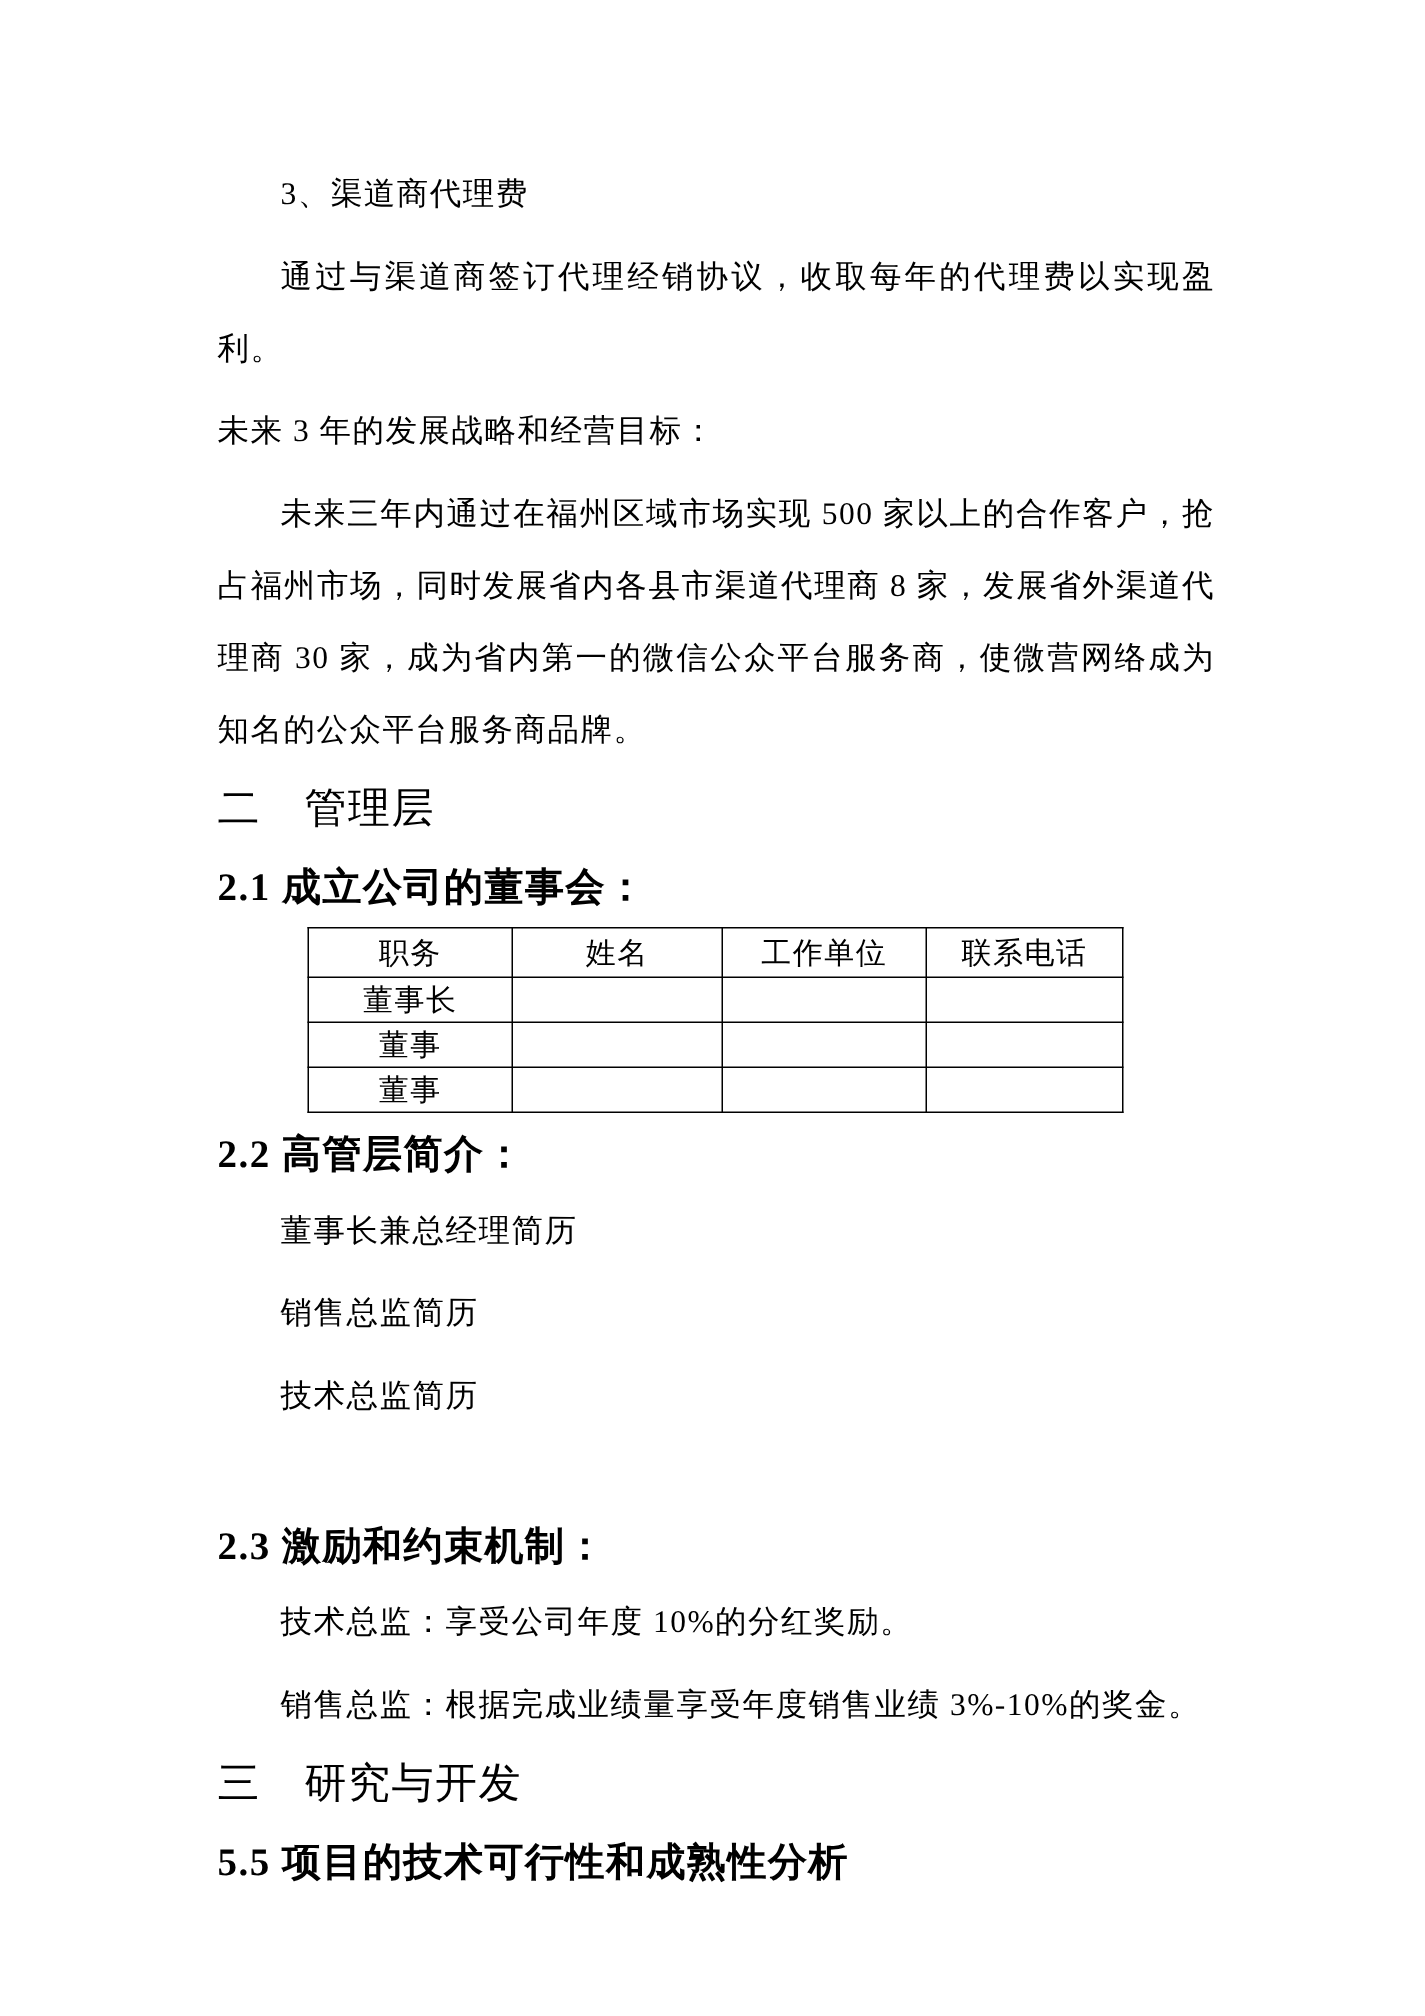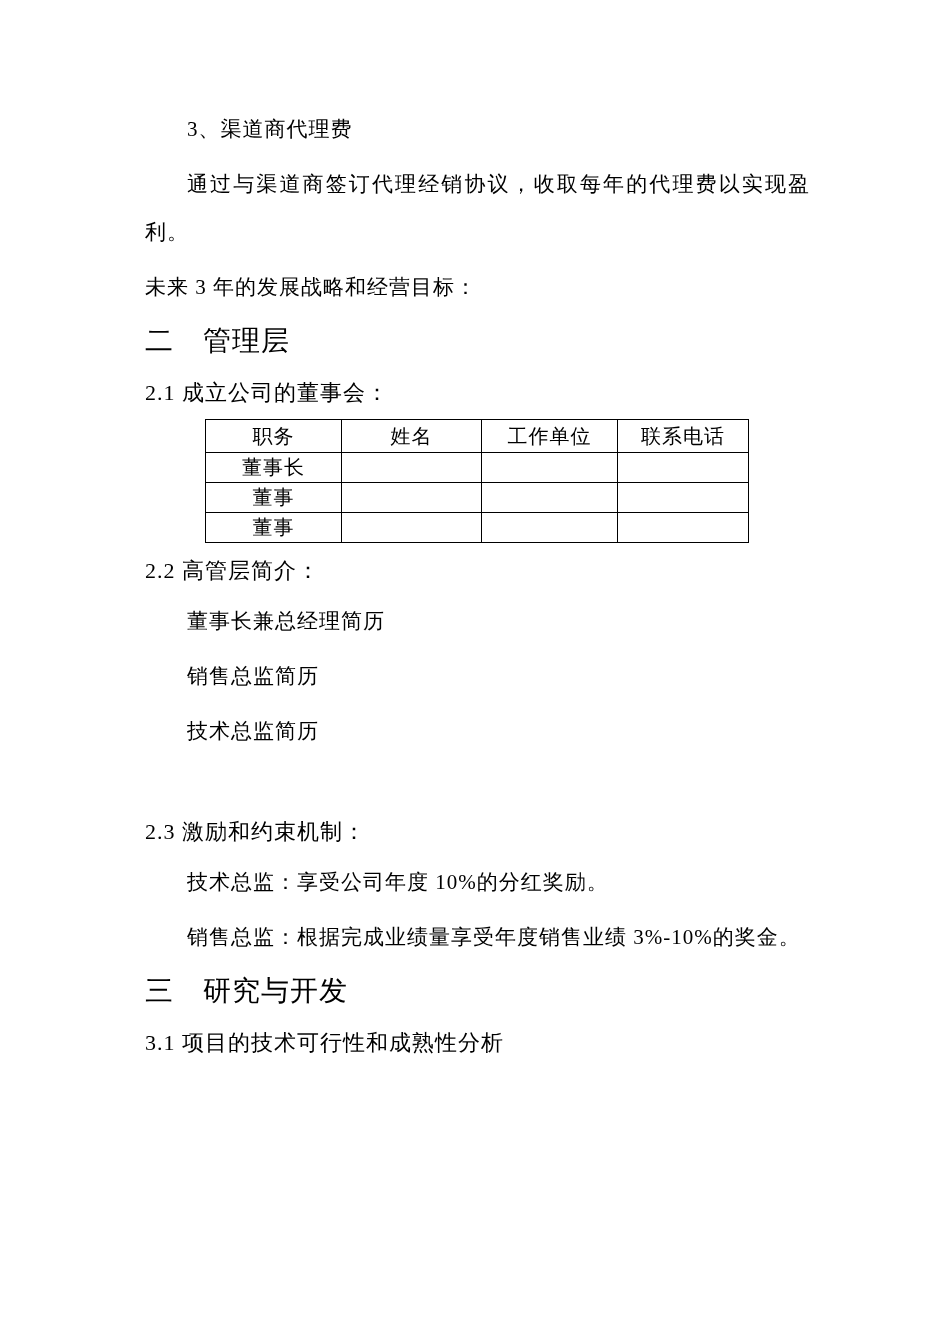--- a/index.html
+++ b/index.html
@@ -32,24 +32,25 @@
     text-indent: 2em;
   }
   .heading {
     font-size: 28px;
     font-weight: normal;
     line-height: 40px;
     margin: 10px 0 10px 0;
     letter-spacing: 1px;
   }
   .subheading {
-    font-size: 22px;
+    font-size: 26px;
     line-height: 44px;
     margin: 0 0 4px 0;
     letter-spacing: 1px;
+    font-weight: bold;
   }
   .gap-before {
     margin-top: 55px;
   }
   table.board {
     border-collapse: collapse;
     margin: 2px 0 6px 60px;
     table-layout: fixed;
     width: 543px;
   }
@@ -82,20 +83,21 @@
 
 <div class="page">
 
 
   <p class="para indent">3、渠道商代理费</p>
 
   <p class="para indent">通过与渠道商签订代理经销协议，收取每年的代理费以实现盈利。</p>
 
   <p class="para">未来 3 年的发展战略和经营目标：</p>
 
+  <p class="para indent">未来三年内通过在福州区域市场实现 500 家以上的合作客户，抢占福州市场，同时发展省内各县市渠道代理商 8 家，发展省外渠道代理商 30 家，成为省内第一的微信公众平台服务商，使微营网络成为知名的公众平台服务商品牌。</p>
 
   <h2 class="heading">二　管理层</h2>
 
   <p class="subheading">2.1 成立公司的董事会：</p>
 
   <table class="board">
     <colgroup>
       <col class="c1">
         <col class="c2">
         <col class="c3">
@@ -140,15 +142,15 @@
   <p class="para indent">技术总监简历</p>
 
   <p class="subheading gap-before">2.3 激励和约束机制：</p>
 
   <p class="para indent">技术总监：享受公司年度 10%的分红奖励。</p>
 
   <p class="para indent">销售总监：根据完成业绩量享受年度销售业绩 3%-10%的奖金。</p>
 
   <h2 class="heading">三　研究与开发</h2>
 
-  <p class="subheading">3.1 项目的技术可行性和成熟性分析</p>
+  <p class="subheading">5.5 项目的技术可行性和成熟性分析</p>
 
 </div>
 
 </body></html>

